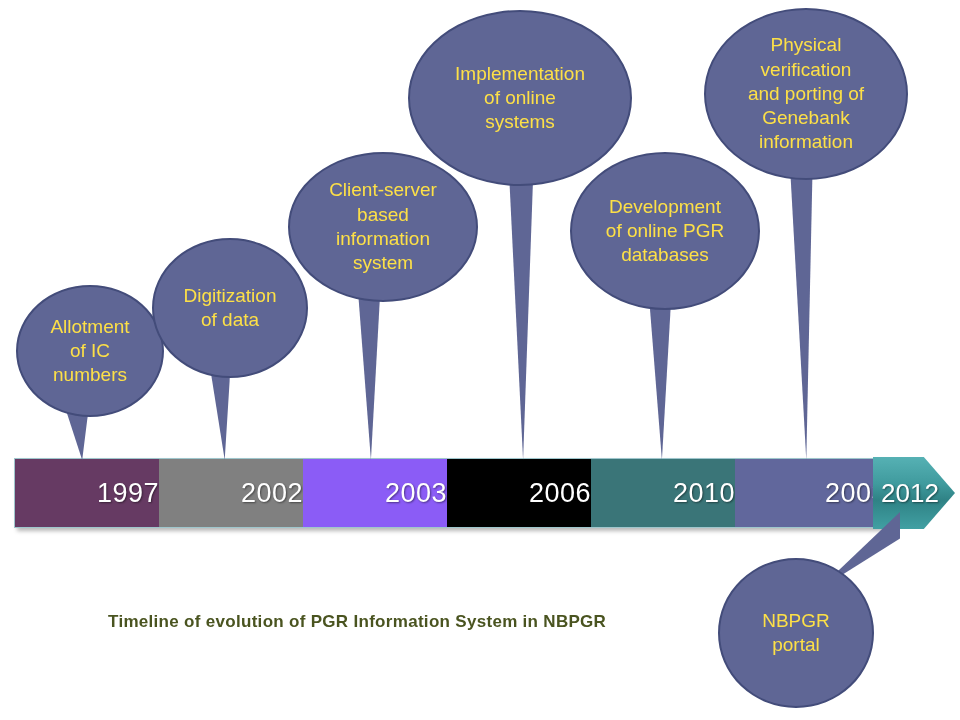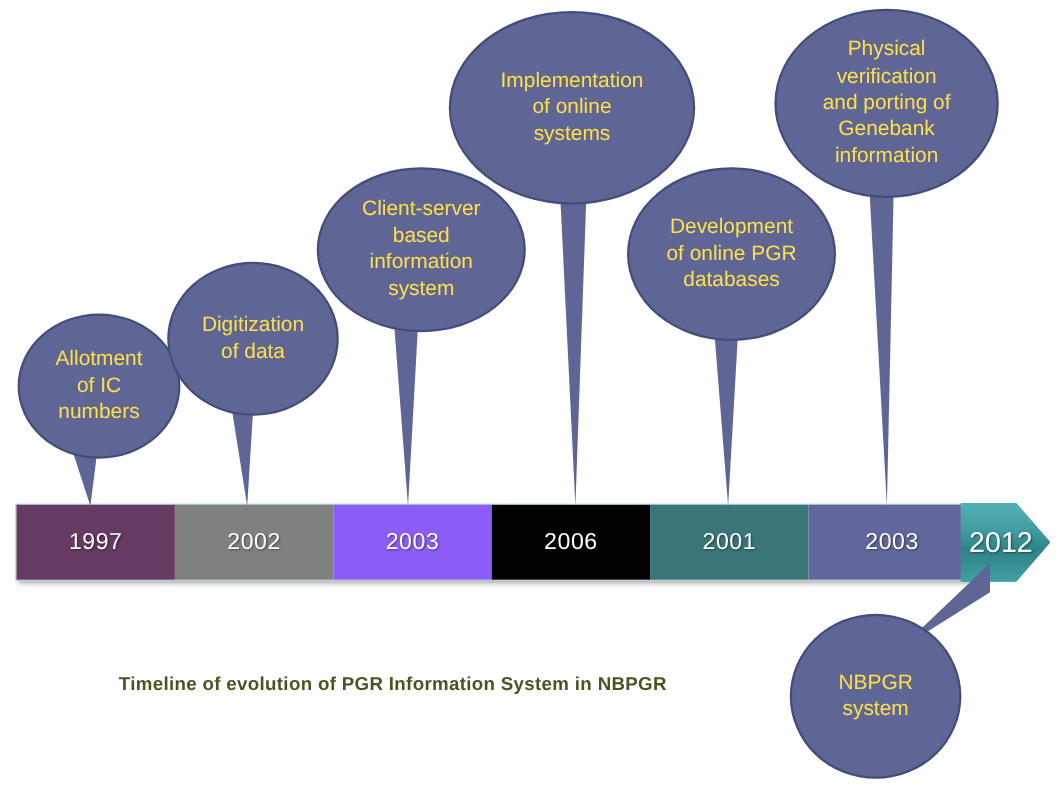--- a/index.html
+++ b/index.html
@@ -25,23 +25,23 @@
     height: 70px;
     display: flex;
     box-sizing: border-box;
     border: 1px solid #9ec6cc;
     box-shadow: 3px 3px 4px rgba(0,0,0,0.28);
   }
   .seg {
     position: relative;
     display: flex;
     align-items: center;
-    justify-content: center;
+    justify-content: flex-end;
     color: #ffffff;
-    font-size: 21px;
+    font-size: 27px;
     letter-spacing: 0.5px;
     text-shadow: 1px 1px 2px rgba(0,0,0,0.45);
     box-sizing: border-box;
   }
 
   
   #timeline-arrow {
     position: absolute;
     left: 873px;
     top: 457px;
@@ -158,38 +158,38 @@
   <div class="balloon" style="left:704px; top:8px; width:204px; height:172px;">
     <span class="btxt">Physical
 verification
 and porting of
 Genebank
 information</span>
   </div>
 
   <div class="balloon" style="left:718px; top:558px; width:156px; height:150px;">
     <span class="btxt">NBPGR
-system</span>
+portal</span>
   </div>
 
   <div id="timeline-bar">
     <div class="seg" style="background:#663a63; flex: 0 0 144px;">
       <span>1997</span>
     </div>
     <div class="seg" style="background:#808080; flex: 0 0 144px;">
       <span>2002</span>
     </div>
     <div class="seg" style="background:#8b5cf6; flex: 0 0 144px;">
       <span>2003</span>
     </div>
     <div class="seg" style="background:#000000; flex: 0 0 144px;">
       <span>2006</span>
     </div>
     <div class="seg" style="background:#3a7578; flex: 0 0 144px;">
-      <span>2001</span>
+      <span>2010</span>
     </div>
     <div class="seg" style="background:#61679c; flex: 1 1 auto;">
       <span>2003</span>
     </div>
   </div>
 
   <div id="timeline-arrow">
     <span>2012</span>
   </div>
 

